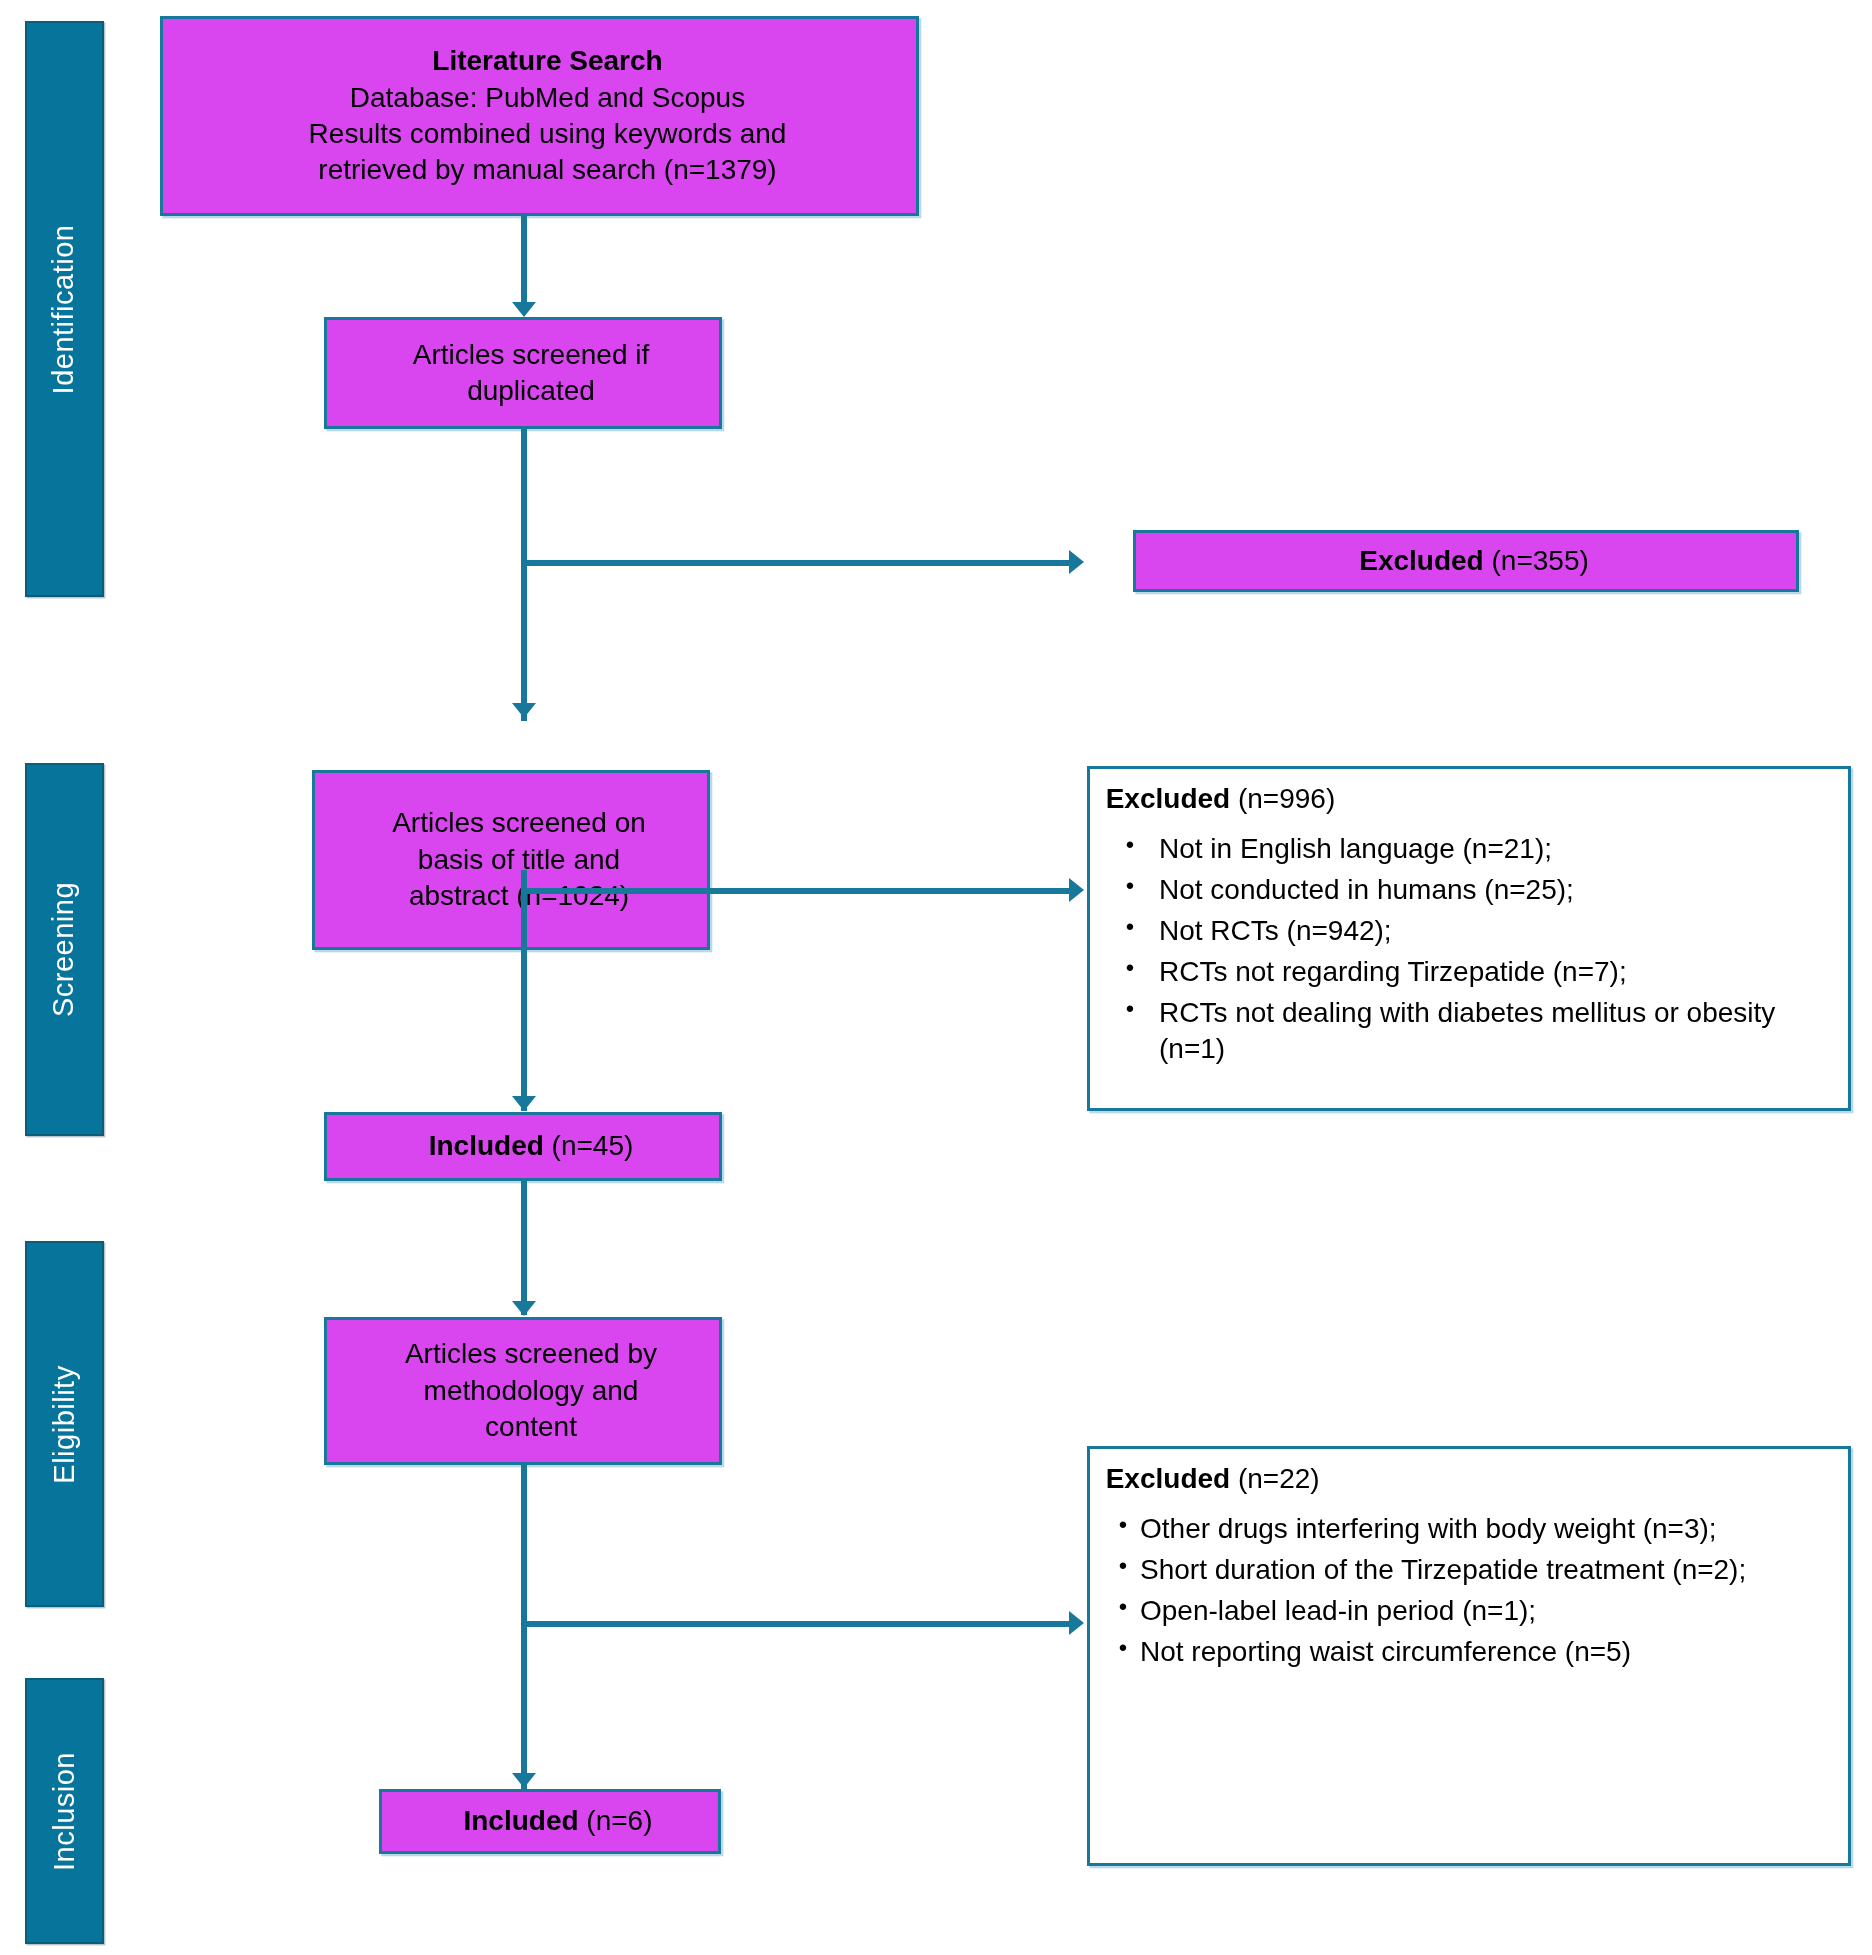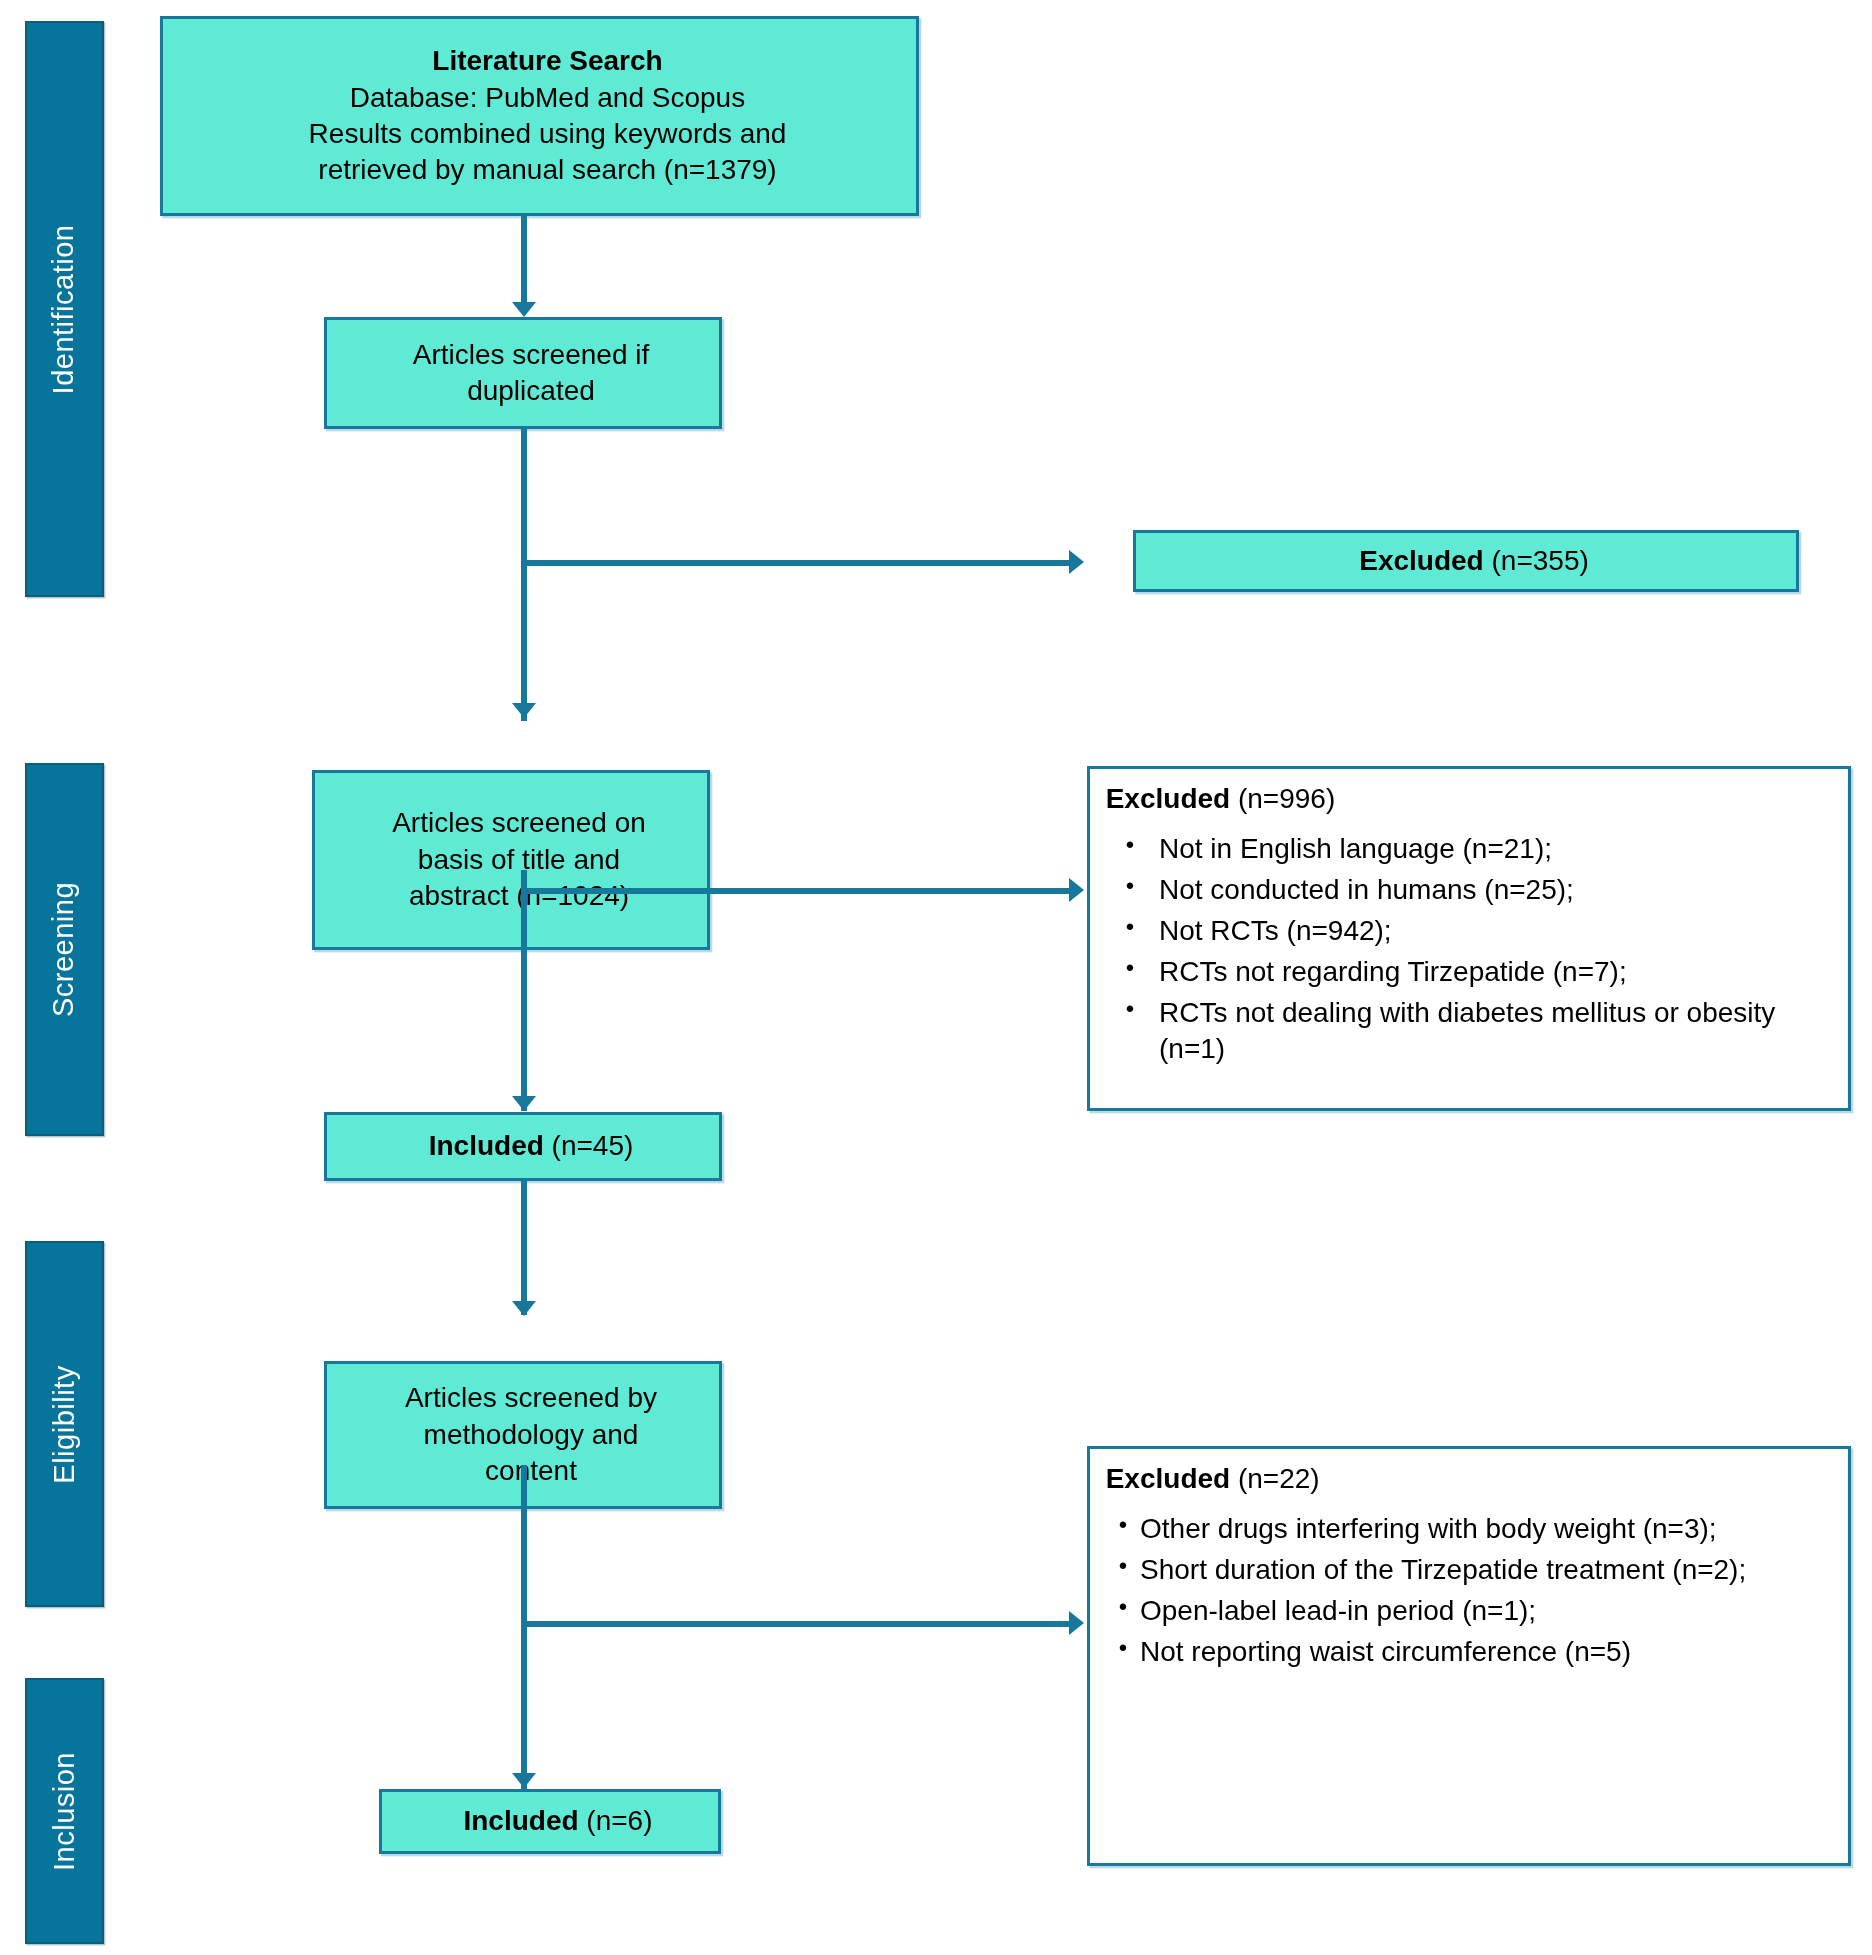--- a/index.html
+++ b/index.html
@@ -33,21 +33,21 @@
     font-weight: 400;
     letter-spacing: 0.5px;
     white-space: nowrap;
     transform: rotate(-90deg);
     transform-origin: center center;
   }
 
   
   .flow-box {
     position: absolute;
-    background: #5eead4;
+    background: #d946ef;
     border: 3.7px solid #17789C;
     display: flex;
     align-items: center;
     justify-content: center;
     box-shadow: 2.3px 2.3px 0 rgba(160,205,220,0.75);
     padding-left: 16px;
   }
   .flow-box .box-text {
     color: #000000;
     font-size: 28px;
@@ -204,21 +204,21 @@
 
   <div class="flow-box" style="left:324px; top:1112px; width:398px; height:69px;">
     <div class="box-text">
       <span class="b">Included</span><span> (n=45)</span>
     </div>
   </div>
 
   <div class="vline" style="left:521px; top:1181px; height:134px;"></div>
   <div class="arrow-down" style="left:512px; top:1301px;"></div>
 
-  <div class="flow-box" style="left:324px; top:1361px; width:398px; height:148px;">
+  <div class="flow-box" style="left:324px; top:1317px; width:398px; height:148px;">
     <div class="box-text">
       <span>Articles screened by</span><br>
       <span>methodology and</span><br>
       <span>content</span>
     </div>
   </div>
 
   <div class="vline" style="left:521px; top:1465px; height:324px;"></div>
   <div class="arrow-down" style="left:512px; top:1773px;"></div>
 

